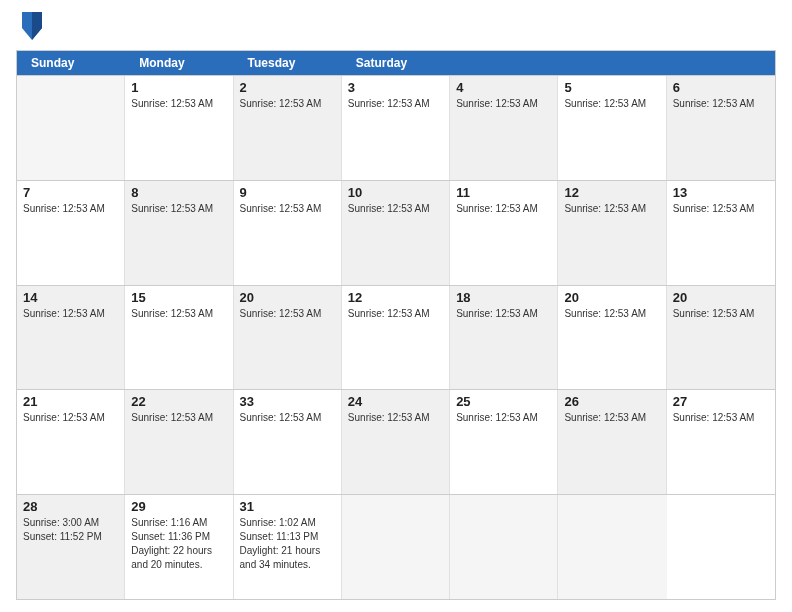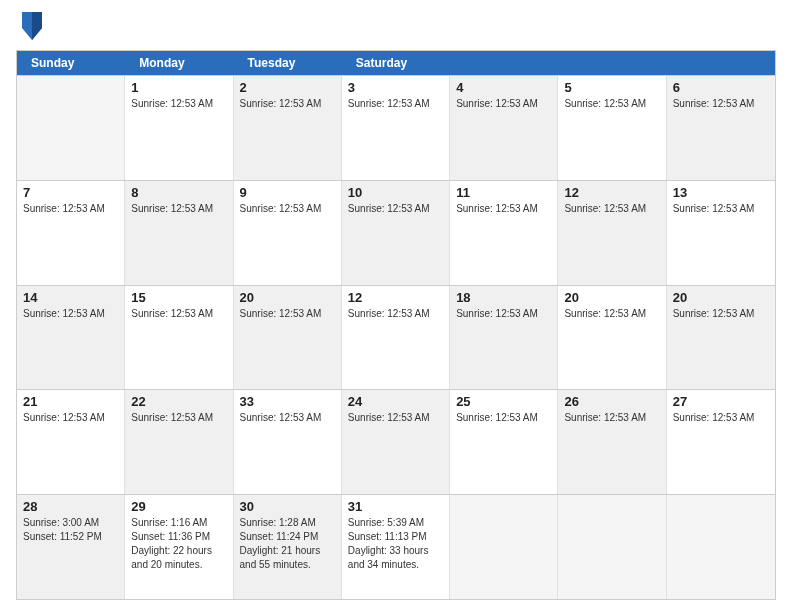--- a/index.html
+++ b/index.html
@@ -261,31 +261,25 @@
             <div class="day-num">28</div>
             <div class="day-info">Sunrise: 3:00 AM</div>
             <div class="day-info">Sunset: 11:52 PM</div>
           </div>
           <div class="cal-cell">
             <div class="day-num">29</div>
             <div class="day-info">Sunrise: 1:16 AM</div>
             <div class="day-info">Sunset: 11:36 PM</div>
             <div class="day-info">Daylight: 22 hours and 20 minutes.</div>
           </div>
-          <div class="cal-cell shaded">
-            <div class="day-num">30</div>
-            <div class="day-info">Sunrise: 1:28 AM</div>
-            <div class="day-info">Sunset: 11:24 PM</div>
-            <div class="day-info">Daylight: 21 hours and 55 minutes.</div>
-          </div>
           <div class="cal-cell">
             <div class="day-num">31</div>
-            <div class="day-info">Sunrise: 5:39 AM</div>
+            <div class="day-info">Sunrise: 1:02 AM</div>
             <div class="day-info">Sunset: 11:13 PM</div>
-            <div class="day-info">Daylight: 33 hours and 34 minutes.</div>
+            <div class="day-info">Daylight: 21 hours and 34 minutes.</div>
           </div>
           <div class="cal-cell empty"></div>
           <div class="cal-cell empty"></div>
           <div class="cal-cell empty"></div>
         </div>
       </div>
   </div>
 </div>
 
 </body></html>

